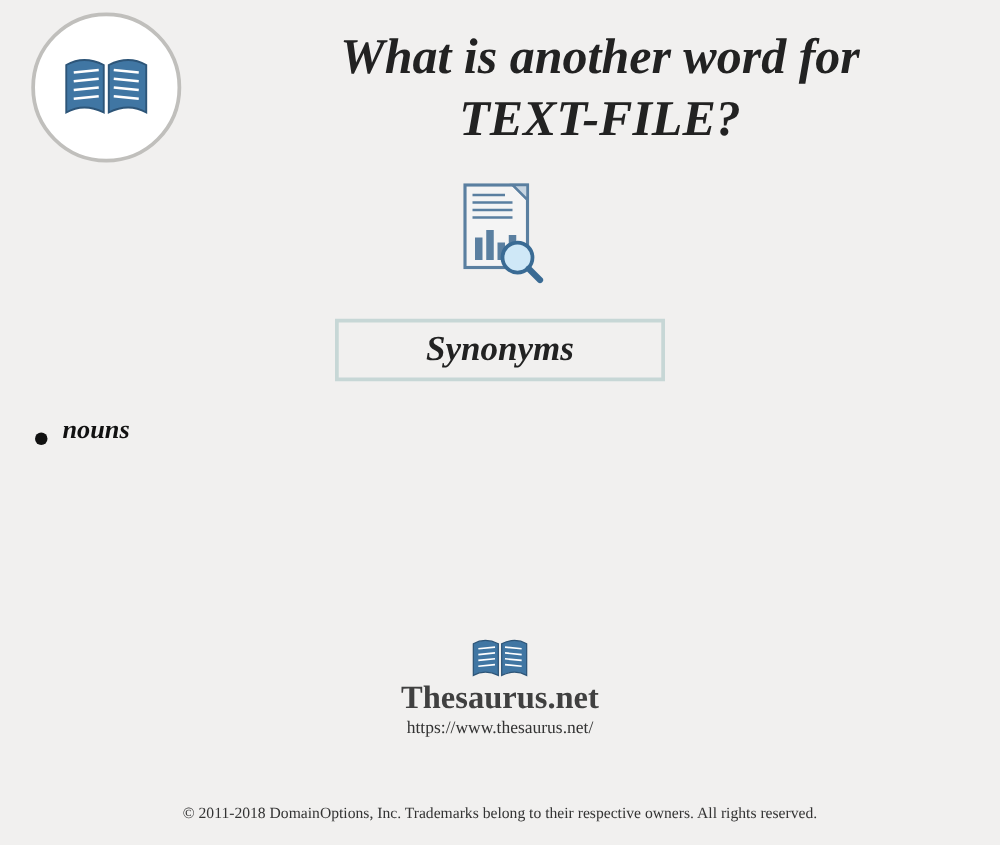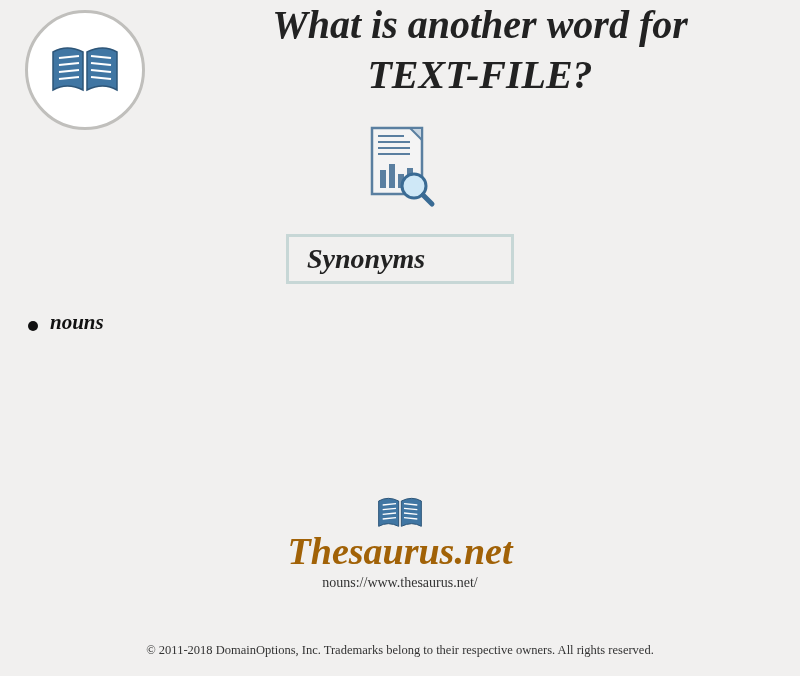--- a/index.html
+++ b/index.html
@@ -22,55 +22,56 @@
       width: 120px;
       height: 120px;
       border-radius: 50%;
       border: 3px solid #c0bfbc;
       background: #fff;
       display: flex;
       align-items: center;
       justify-content: center;
     }
     .content {
-      padding-top: 0;
+      padding-top: 20px;
     }
     .main-title {
       text-align: center;
       font-size: 40px;
       font-weight: bold;
       font-style: italic;
       color: #222;
       margin: 0 auto;
       line-height: 1.25;
       width: 560px;
       margin-left: 200px;
     }
     .report-icon {
       text-align: center;
       margin: 22px auto 18px;
     }
     .section-heading {
-      width: 228px;
+      width: 264px;
       margin: 8px auto 26px;
+      text-align: center;
       font-size: 28px;
       font-weight: bold;
       font-style: italic;
       color: #222;
       background: #f1f0ef;
       border: 3px solid #c7d7d6;
       padding: 6px 18px;
     }
     .entry {
       margin-left: 28px;
       margin-right: 28px;
     }
     .bullet-line {
       display: flex;
-      align-items: center;
+      align-items: flex-end;
     }
     .dot {
       width: 10px;
       height: 10px;
       background: #111;
       border-radius: 50%;
       margin-right: 12px;
       margin-top: 7px;
     }
     .pos-heading {
@@ -108,24 +109,23 @@
       position: absolute;
       bottom: 85px;
       left: 0;
       right: 0;
       text-align: center;
       display: flex;
       flex-direction: column;
       align-items: center;
     }
     .footer-logo .site-name {
-      font-size: 38px;
-      font-weight: bold;
-      font-style: italic;
-      color: #a16207;
+      font-size: 26px;
+      font-weight: bold;
+      color: #404040;
       margin-top: -4px;
     }
     .footer-logo .site-url {
       font-size: 14px;
       color: #333;
       margin-top: 2px;
     }
     .footer-text {
       position: absolute;
       bottom: 16px;
@@ -200,18 +200,18 @@
     <line x1="14" y1="18" x2="34" y2="16" stroke="#fff" stroke-width="2"></line>
     <line x1="14" y1="25" x2="34" y2="23" stroke="#fff" stroke-width="2"></line>
     <line x1="14" y1="32" x2="34" y2="30" stroke="#fff" stroke-width="2"></line>
     <line x1="14" y1="39" x2="34" y2="37" stroke="#fff" stroke-width="2"></line>
     <line x1="46" y1="16" x2="66" y2="18" stroke="#fff" stroke-width="2"></line>
     <line x1="46" y1="23" x2="66" y2="25" stroke="#fff" stroke-width="2"></line>
     <line x1="46" y1="30" x2="66" y2="32" stroke="#fff" stroke-width="2"></line>
     <line x1="46" y1="37" x2="66" y2="39" stroke="#fff" stroke-width="2"></line>
   </svg>
   <div class="site-name">Thesaurus.net</div>
-  <div class="site-url">nouns://www.thesaurus.net/</div>
+  <div class="site-url">https://www.thesaurus.net/</div>
 </div>
 
 <div class="footer-text">
   <div>© 2011-2018 DomainOptions, Inc. Trademarks belong to their respective owners. All rights reserved.</div>
 </div>
 
 </body></html>

